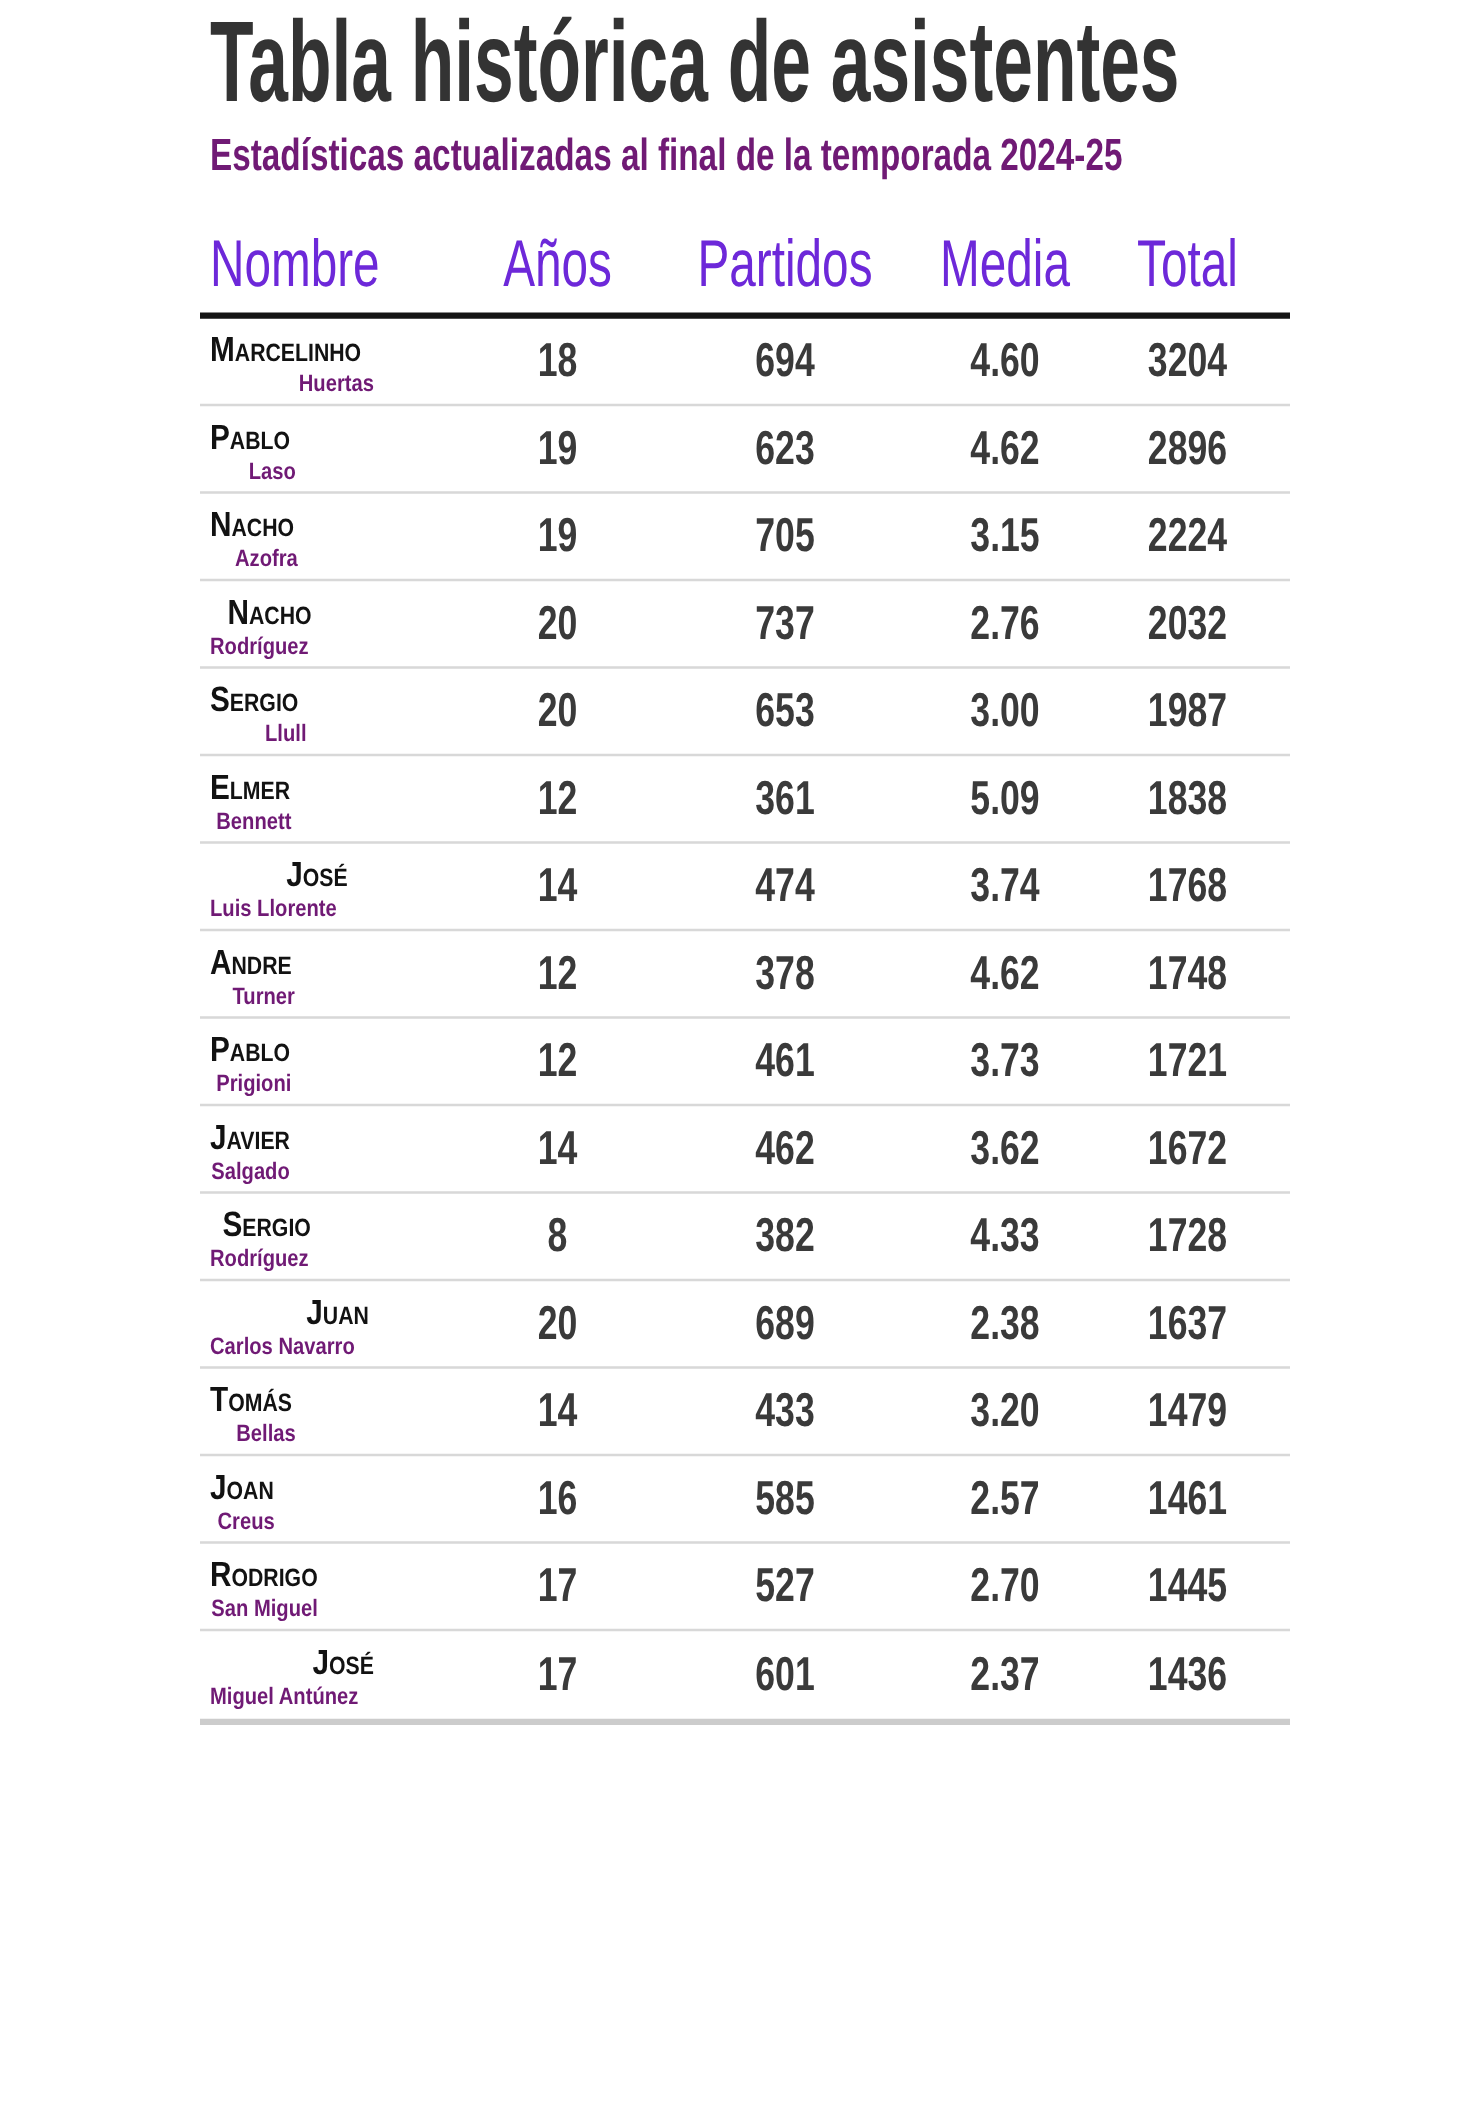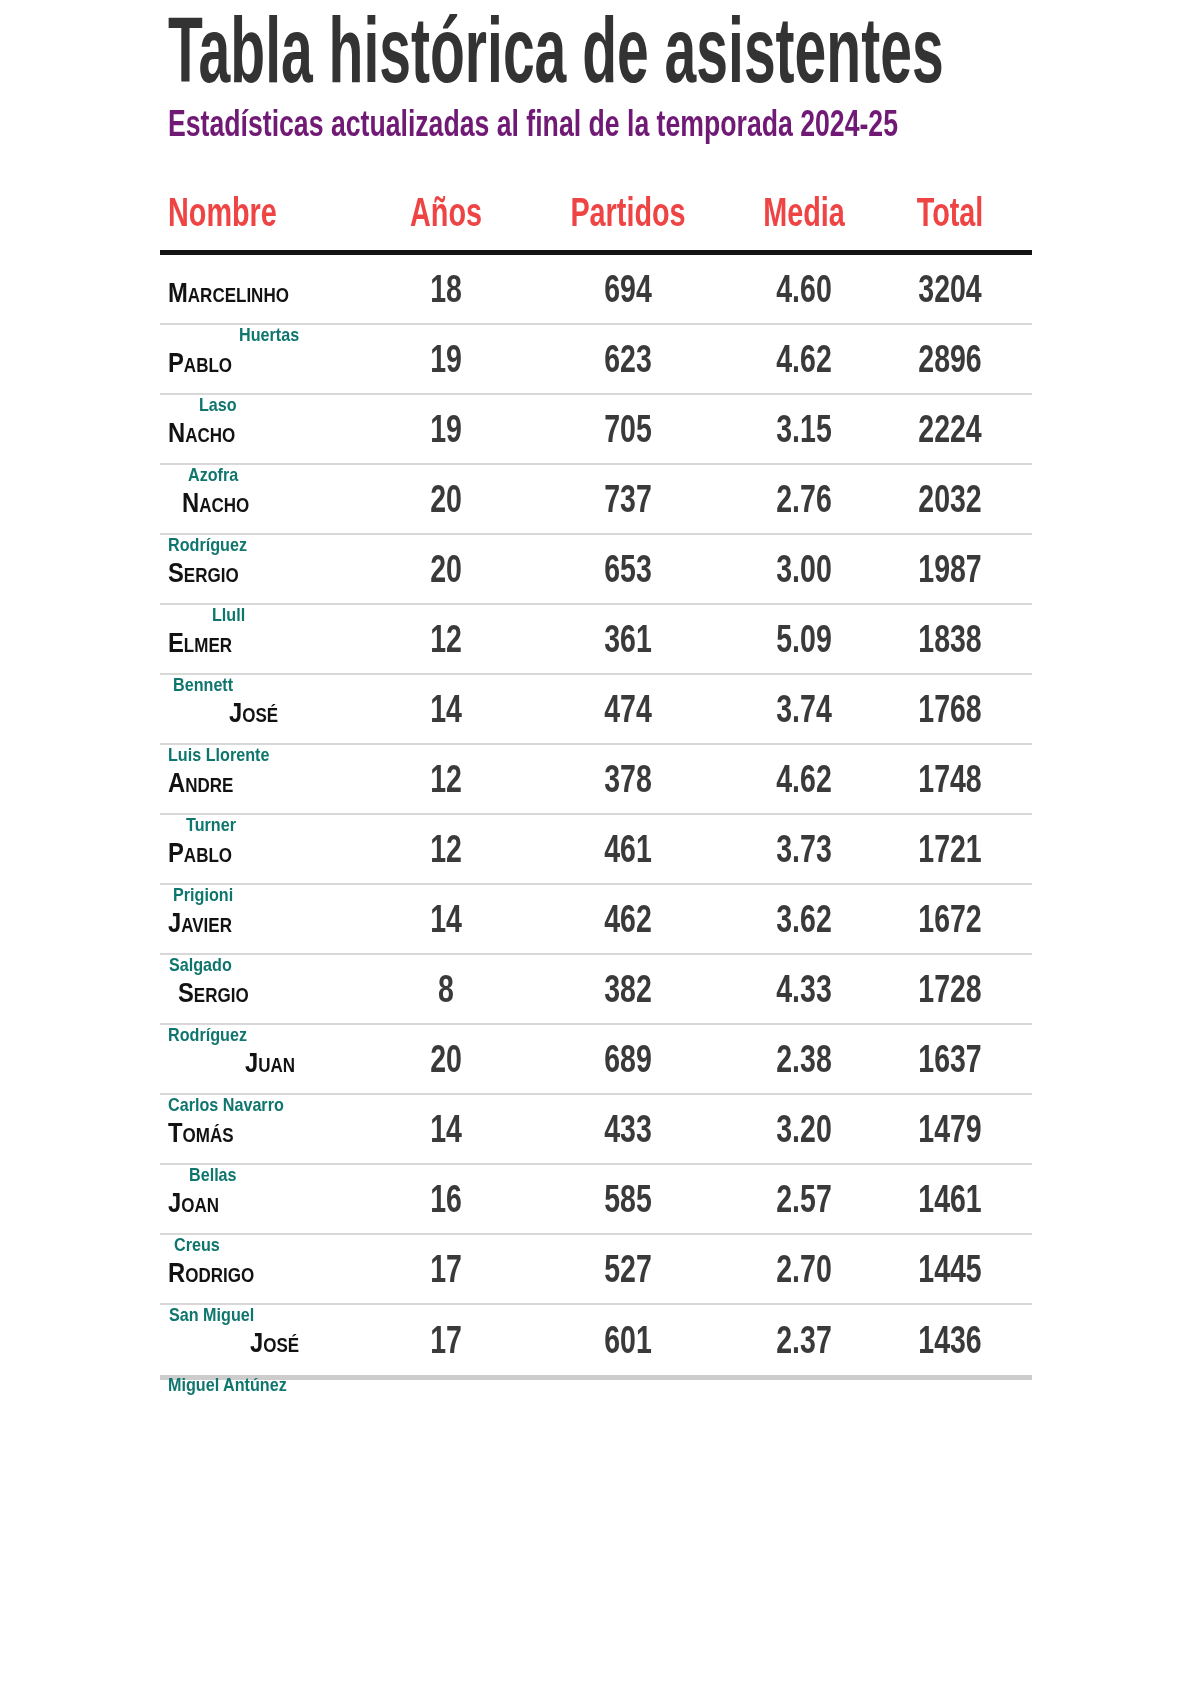--- a/index.html
+++ b/index.html
@@ -9,37 +9,37 @@
   .wrap { margin-left:160px; width:872px; position:relative;text-align:right; }
 
   .title { font-size:92px; line-height:92px; font-weight:700; color:#333333;
            padding-left:8px; white-space:nowrap; }
   .title .cx { display:inline-block; transform:scaleX(.62); transform-origin:0 50%; white-space:nowrap; }
 
   .subtitle { margin-top:10px; font-size:36px; line-height:36px; font-weight:700; color:#701a75;
               padding-left:8px; white-space:nowrap; }
   .subtitle .cx { display:inline-block; transform:scaleX(.74); transform-origin:0 50%; white-space:nowrap; }
 
-  .head-row { position:relative; height:40px; margin-top:50px; font-weight:700;
-              font-size:40px; line-height:40px; color:#ef4444; }
+  .head-row { position:relative; height:40px; margin-top:50px; font-weight:400;
+              font-size:53px; line-height:40px; color:#6d28d9; }
   .th { position:absolute; bottom:0; white-space:nowrap;
         transform:translateX(-50%) scaleX(.72); }
   .th-name { left:8px; transform:scaleX(.72); transform-origin:0 100%; }
 
   .rule-top { height:5px; margin-top:18px; background:#141414; }
   .rule-bottom { height:5px; background:#cccccc; }
 
   .row { position:relative; height:70px; border-bottom:2px solid #d8d8d8; }
   .row:last-child { border-bottom:none; }
 
-  .name { position:absolute; left:8px; top:24px; }
+  .name { position:absolute; left:8px; top:11px; }
   .fname { font-size:28px; line-height:28px; font-weight:700; color:#121212;
            font-variant:small-caps; white-space:nowrap; }
   .fname .cx { display:inline-block; transform:scaleX(.85); transform-origin:0 50%; white-space:nowrap; }
-  .lname { margin-top:18px; font-size:19px; line-height:19px; font-weight:700; color:#0f766e; white-space:nowrap; }
+  .lname { margin-top:4px; font-size:19px; line-height:19px; font-weight:700; color:#701a75; white-space:nowrap; }
   .lname .cx { display:inline-block; transform:scaleX(.85); transform-origin:0 50%; white-space:nowrap; }
 
   .num { position:absolute; top:50%; font-size:38px; line-height:38px; font-weight:700;
          color:#3a3a3a; white-space:nowrap; transform:translate(-50%,-50%) scaleX(.75); }
 
   
   .c-years { left:286px; }
   .c-games { left:468px; }
   .c-avg   { left:644px; }
   .c-total { left:790px; }

